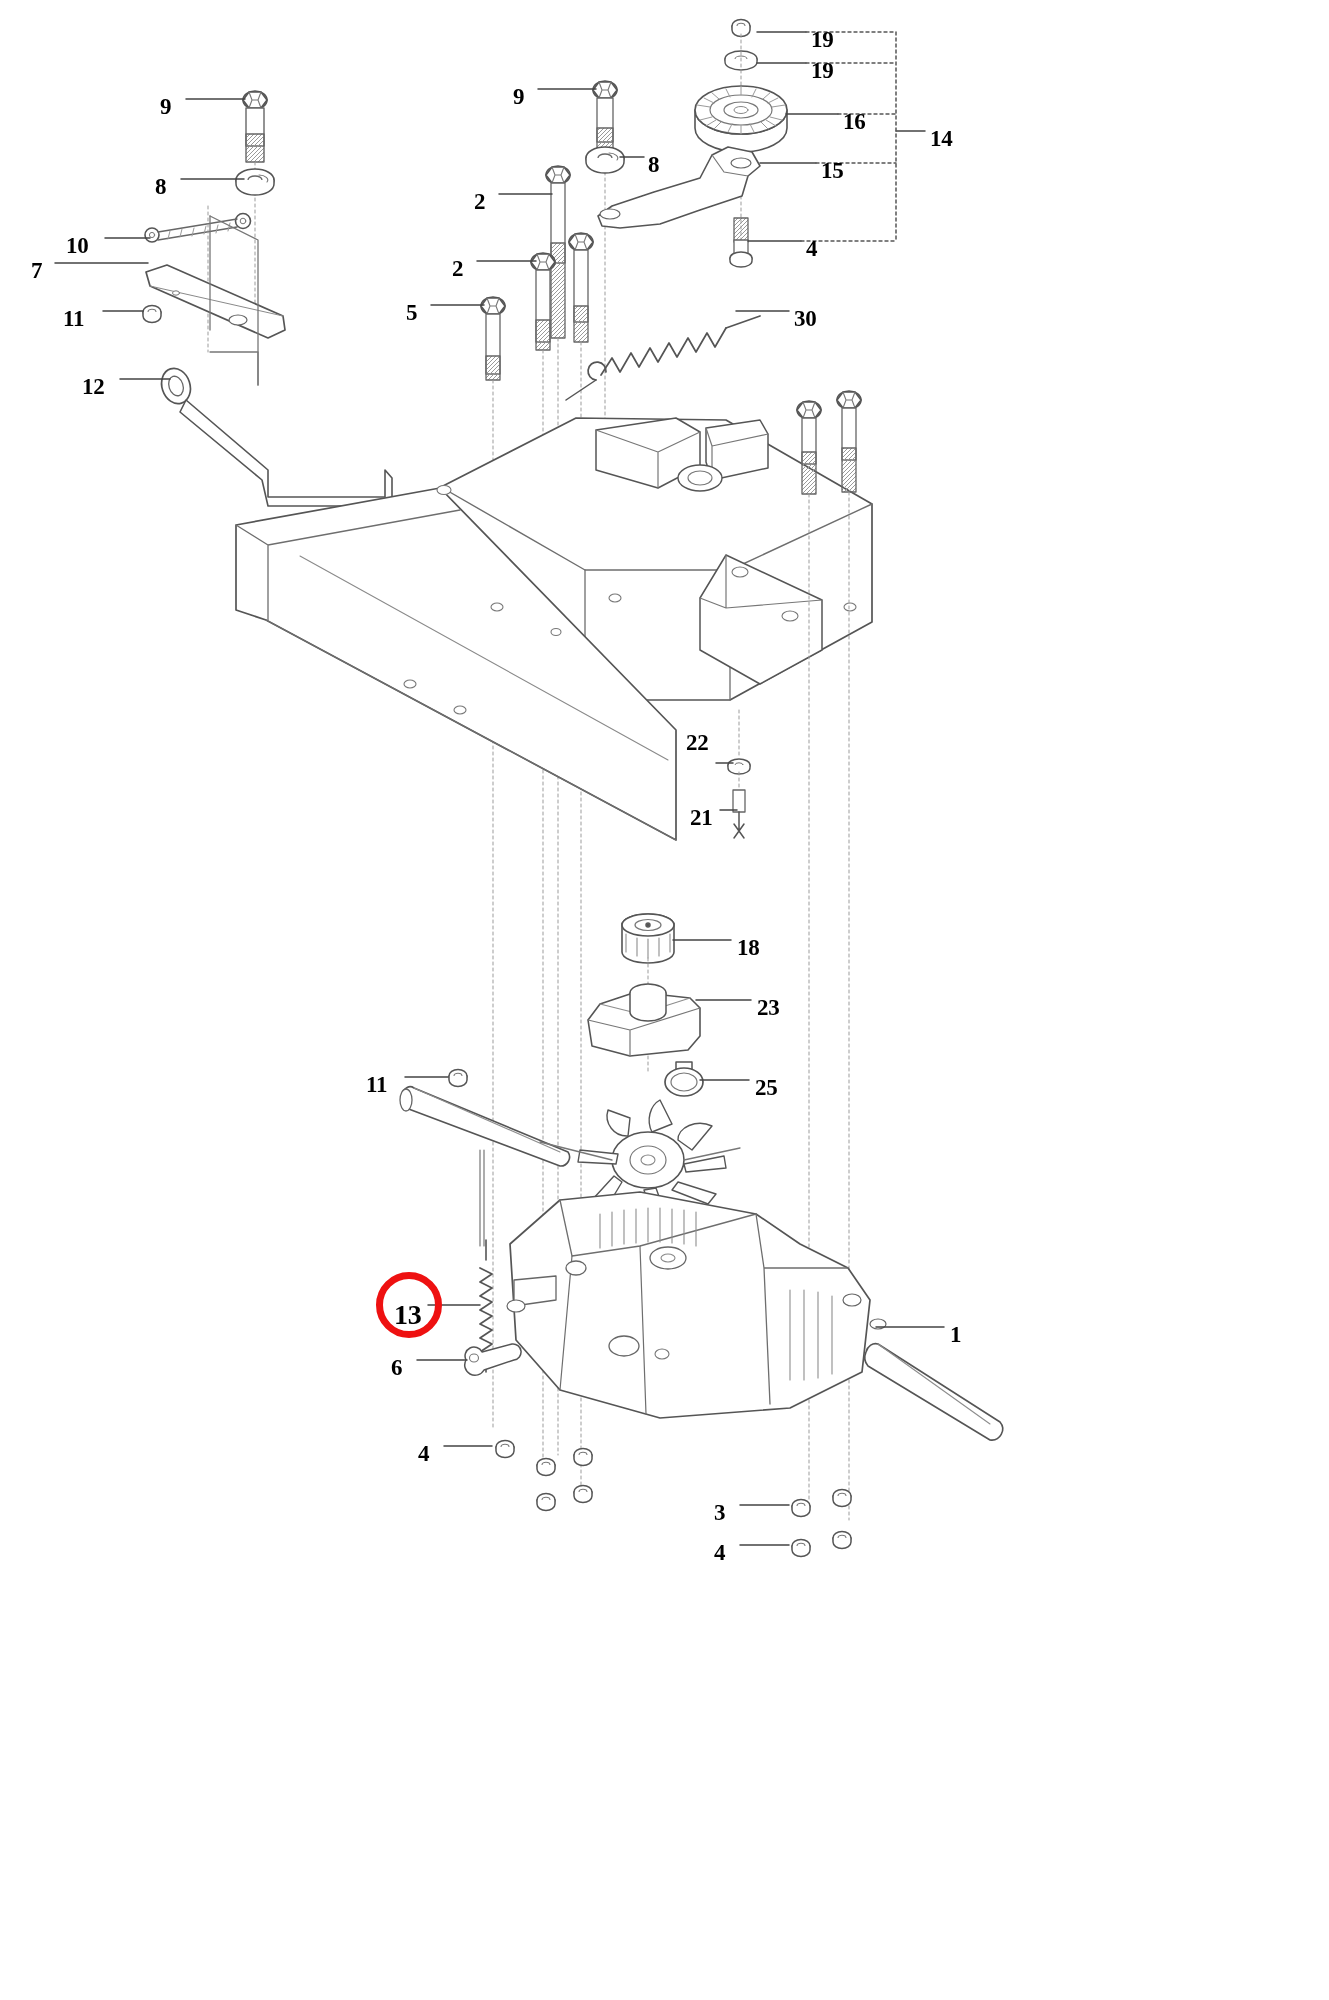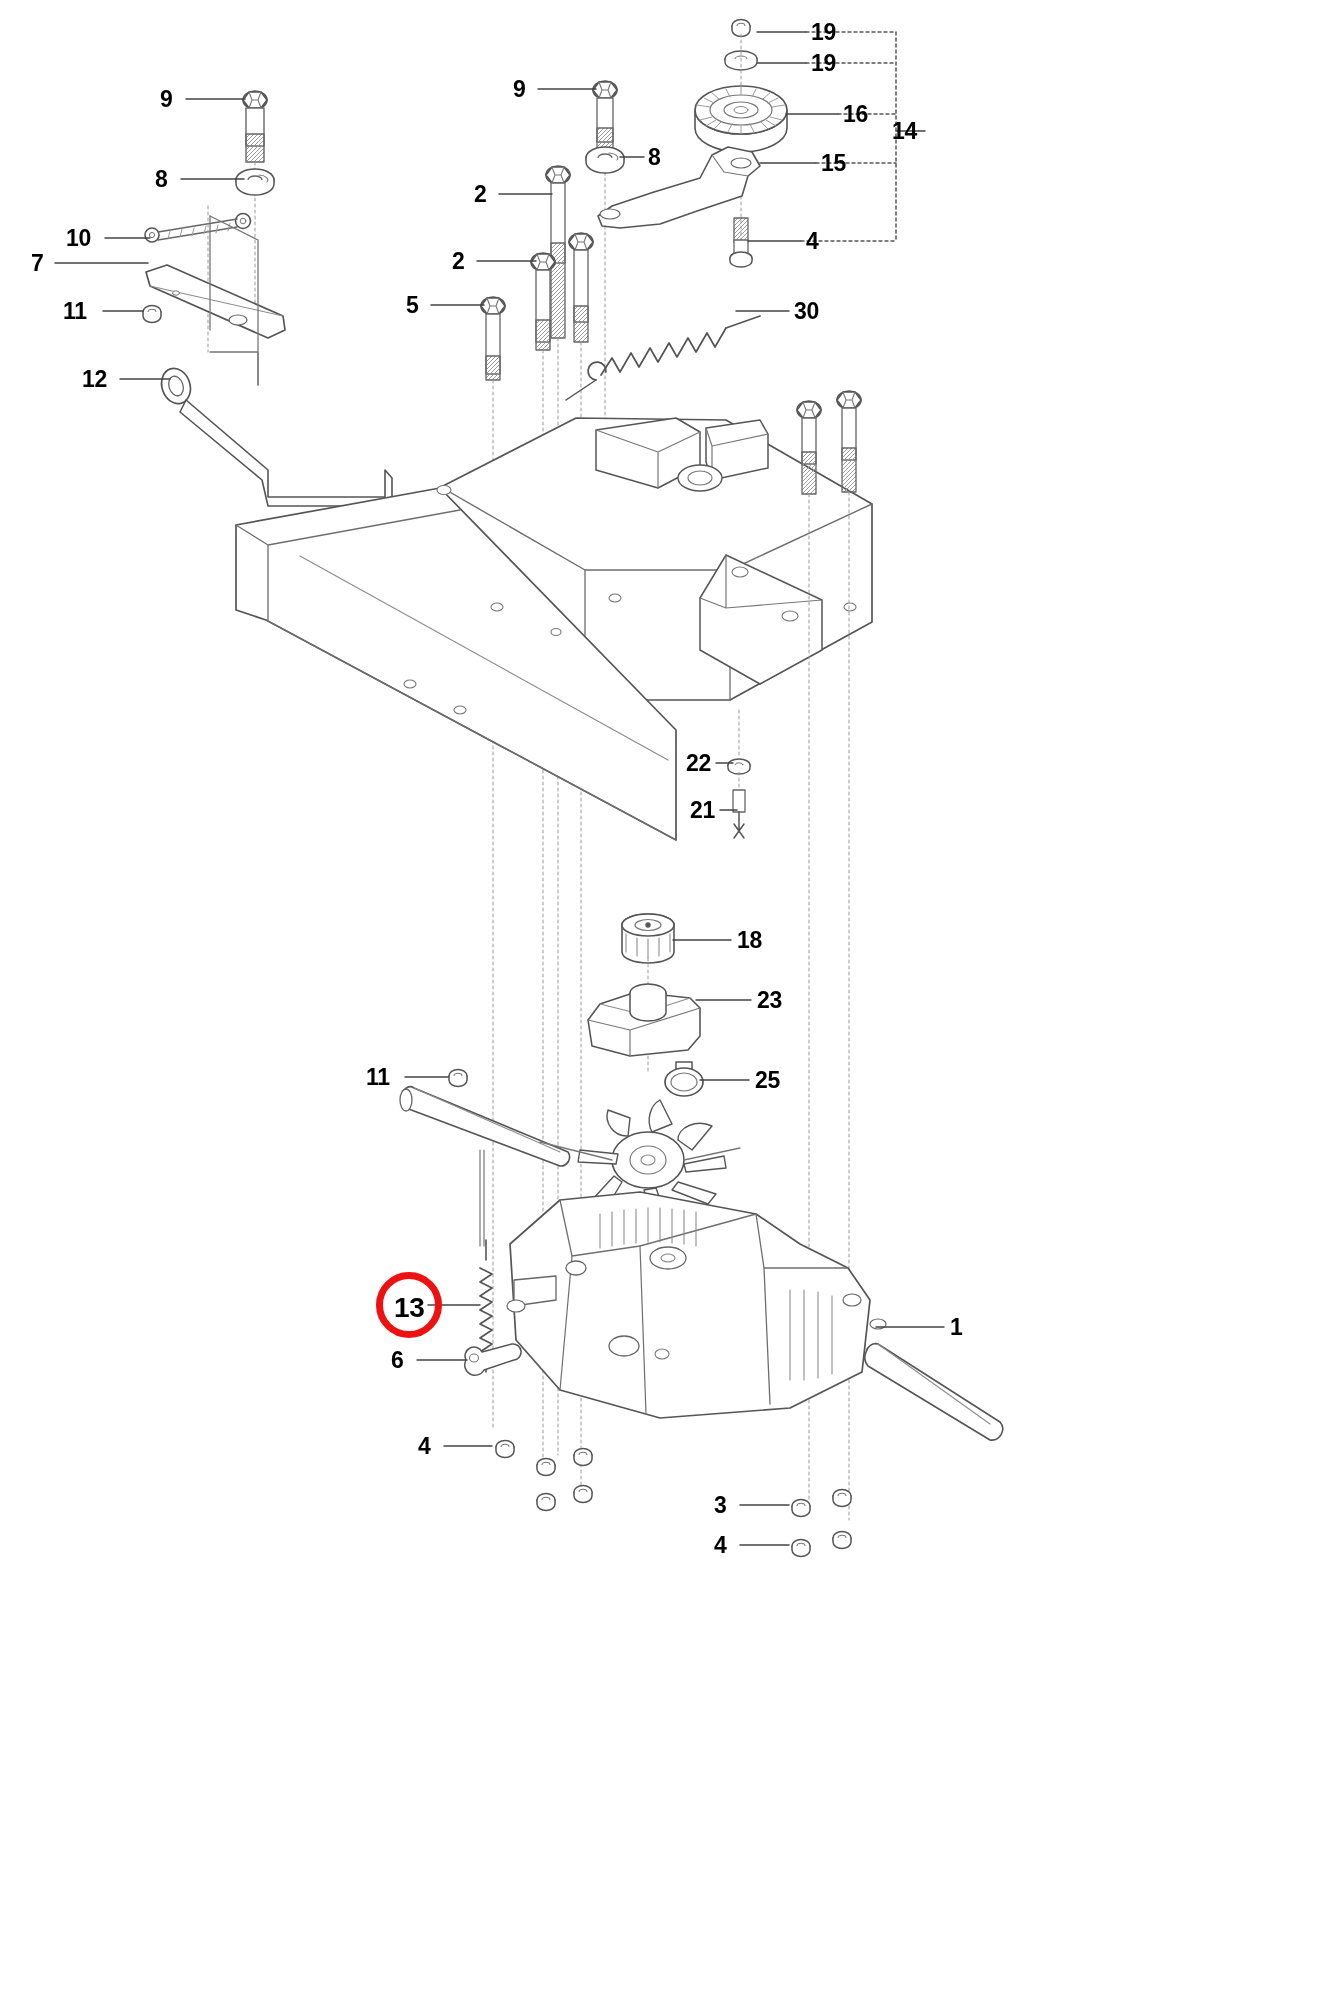--- a/index.html
+++ b/index.html
@@ -4,27 +4,28 @@
 <style>
   html,body{margin:0;padding:0;background:#ffffff;}
   body{
     font-family:"Liberation Sans", sans-serif;
     width:1329px;height:2000px;overflow:hidden;position:relative;
   }
   #stage{position:absolute;left:0;top:0;width:1329px;height:2000px;background:#fff;}
   #art{position:absolute;left:0;top:0;width:1329px;height:2000px;}
   .callout{
     position:absolute;
-    font-family:Liberation Sans, sans-serif;
+    font-family:Liberation Serif, serif;
     font-weight:bold;
     font-size:23px;
     color:#000;
     line-height:1;
     white-space:nowrap;
     letter-spacing:-0.3px;
+    margin-top:7px;
     -webkit-font-smoothing:antialiased;
   }
   .callout.highlighted{
     font-size:28px;
   }
   .ring{
     position:absolute;
     border:7px solid #ee1111;
     border-radius:50%;
     box-sizing:border-box;
@@ -399,23 +400,23 @@
       <div class="callout" style="left: 63px; top: 300px;">11</div>
       <div class="callout" style="left: 82px; top: 368px; text-align: center;">12</div>
       <div class="callout" style="left: 474px; top: 183px;">2</div>
       <div class="callout" style="left: 452px; top: 250px;">2</div>
       <div class="callout" style="left: 406px; top: 294px;">5</div>
       <div class="callout" style="left: 811px; top: 21px;">19</div>
       <div class="callout" style="left: 811px; top: 52px;">19</div>
       <div class="callout" style="left: 843px; top: 103px;">16</div>
       <div class="callout" style="left: 821px; top: 152px;">15</div>
       <div class="callout" style="left: 806px; top: 230px;">4</div>
-      <div class="callout" style="left: 892px; top: 120px; text-align: right;">14</div>
+      <div class="callout" style="left: 930px; top: 120px; text-align: right;">14</div>
       <div class="callout" style="left: 794px; top: 300px;">30</div>
-      <div class="callout" style="left: 686px; top: 752px;">22</div>
+      <div class="callout" style="left: 686px; top: 724px;">22</div>
       <div class="callout" style="left: 690px; top: 799px;">21</div>
       <div class="callout" style="left: 737px; top: 929px;">18</div>
       <div class="callout" style="left: 757px; top: 989px;">23</div>
       <div class="callout" style="left: 755px; top: 1069px;">25</div>
       <div class="callout" style="left: 366px; top: 1066px;">11</div>
       <div class="callout highlighted" style="left: 394px; top: 1294px;">13</div>
       <div class="callout" style="left: 950px; top: 1316px;">1</div>
       <div class="callout" style="left: 391px; top: 1349px;">6</div>
       <div class="callout" style="left: 418px; top: 1435px;">4</div>
       <div class="callout" style="left: 714px; top: 1494px;">3</div>

